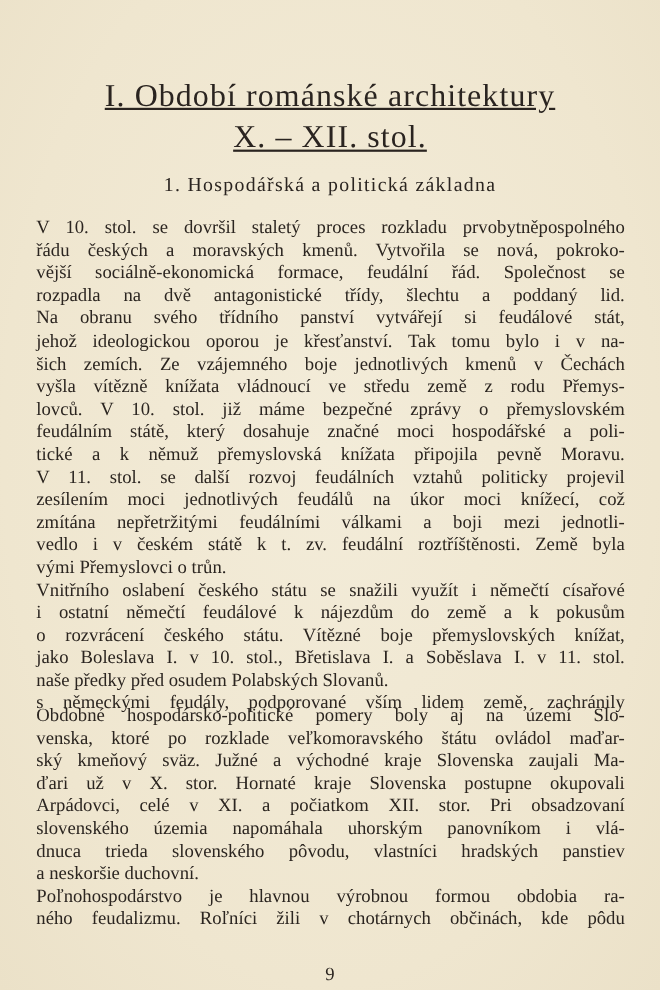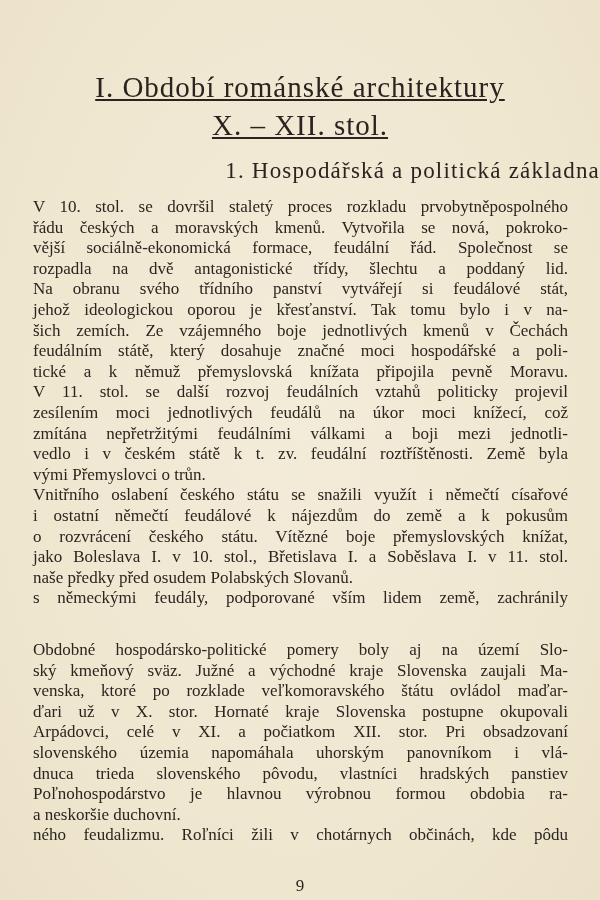--- a/index.html
+++ b/index.html
@@ -39,22 +39,22 @@
     font-size: 29px;
     letter-spacing: 1px;
     line-height: 38px;
     color: #2a2420;
   }
   .chapter-title .line2 { display: block; }
   .section-title {
     position: absolute;
     left: 0; width: 600px;
     top: 158px;
-    text-align: right;
-    font-size: 23px;
+    text-align: center;
+    font-size: 18px;
     letter-spacing: 1.2px;
     color: #2a2420;
   }
   .body-text {
     position: absolute;
     left: 33px;
     width: 535px;
     font-size: 17px;
     line-height: 20.6px;
     color: #2b2520;
@@ -99,43 +99,45 @@
   <h2 class="section-title" style="margin:0;font-weight:normal;">1. Hospodářská a politická základna</h2>
 
   <div class="body-text block1">
     <span class="ln">V 10. stol. se dovršil staletý proces rozkladu prvobytněpospolného</span>
     <span class="ln">řádu českých a moravských kmenů. Vytvořila se nová, pokroko-</span>
     <span class="ln">vější sociálně-ekonomická formace, feudální řád. Společnost se</span>
     <span class="ln">rozpadla na dvě antagonistické třídy, šlechtu a poddaný lid.</span>
     <span class="ln">Na obranu svého třídního panství vytvářejí si feudálové stát,</span>
     <span class="ln">jehož ideologickou oporou je křesťanství. Tak tomu bylo i v na-</span>
     <span class="ln">šich zemích. Ze vzájemného boje jednotlivých kmenů v Čechách</span>
+    <span class="ln">vyšla vítězně knížata vládnoucí ve středu země z rodu Přemys-</span>
+    <span class="ln">lovců. V 10. stol. již máme bezpečné zprávy o přemyslovském</span>
     <span class="ln">feudálním státě, který dosahuje značné moci hospodářské a poli-</span>
     <span class="ln">tické a k němuž přemyslovská knížata připojila pevně Moravu.</span>
     <span class="ln">V 11. stol. se další rozvoj feudálních vztahů politicky projevil</span>
     <span class="ln">zesílením moci jednotlivých feudálů na úkor moci knížecí, což</span>
     <span class="ln">zmítána nepřetržitými feudálními válkami a boji mezi jednotli-</span>
     <span class="ln">vedlo i v českém státě k t. zv. feudální roztříštěnosti. Země byla</span>
     <span class="ln last">vými Přemyslovci o trůn.</span>
     <span class="ln">Vnitřního oslabení českého státu se snažili využít i němečtí císařové</span>
     <span class="ln">i ostatní němečtí feudálové k nájezdům do země a k pokusům</span>
     <span class="ln">o rozvrácení českého státu. Vítězné boje přemyslovských knížat,</span>
     <span class="ln">jako Boleslava I. v 10. stol., Břetislava I. a Soběslava I. v 11. stol.</span>
     <span class="ln last">naše předky před osudem Polabských Slovanů.</span>
     <span class="ln">s německými feudály, podporované vším lidem země, zachránily</span>
   </div>
 
   <div class="body-text block2">
     <span class="ln">Obdobné hospodársko-politické pomery boly aj na území Slo-</span>
+    <span class="ln">venska, ktoré po rozklade veľkomoravského štátu ovládol maďar-</span>
     <span class="ln">ský kmeňový sväz. Južné a východné kraje Slovenska zaujali Ma-</span>
-    <span class="ln">venska, ktoré po rozklade veľkomoravského štátu ovládol maďar-</span>
     <span class="ln">ďari už v X. stor. Hornaté kraje Slovenska postupne okupovali</span>
     <span class="ln">Arpádovci, celé v XI. a počiatkom XII. stor. Pri obsadzovaní</span>
     <span class="ln">slovenského územia napomáhala uhorským panovníkom i vlá-</span>
     <span class="ln">dnuca trieda slovenského pôvodu, vlastníci hradských panstiev</span>
+    <span class="ln last">a neskoršie duchovní.</span>
     <span class="ln">Poľnohospodárstvo je hlavnou výrobnou formou obdobia ra-</span>
-    <span class="ln last">a neskoršie duchovní.</span>
     <span class="ln">ného feudalizmu. Roľníci žili v chotárnych občinách, kde pôdu</span>
   </div>
 
   <div class="page-number">9</div>
 
 </div>
 
 </body></html>

